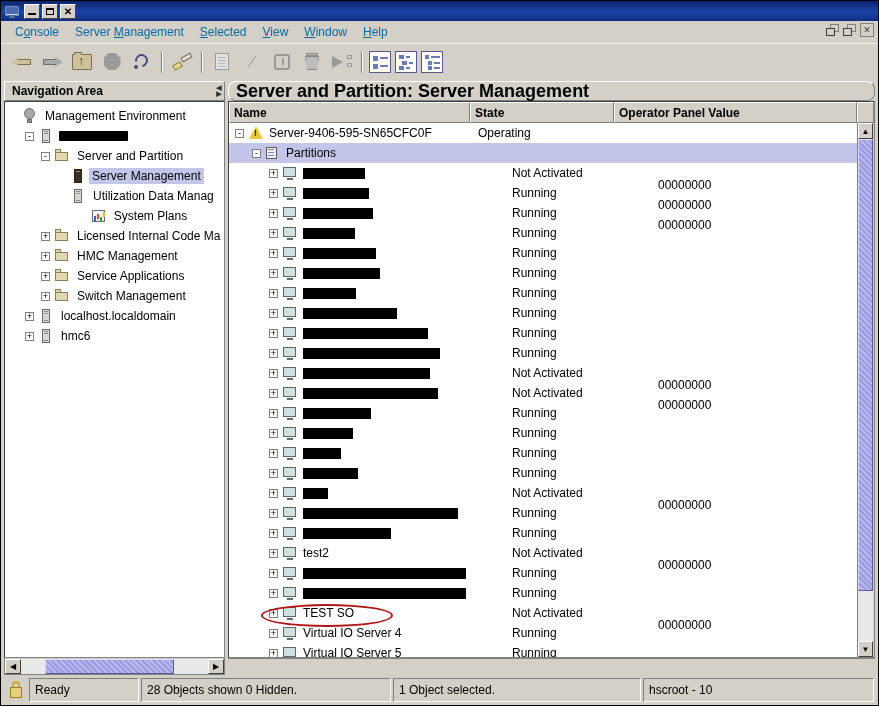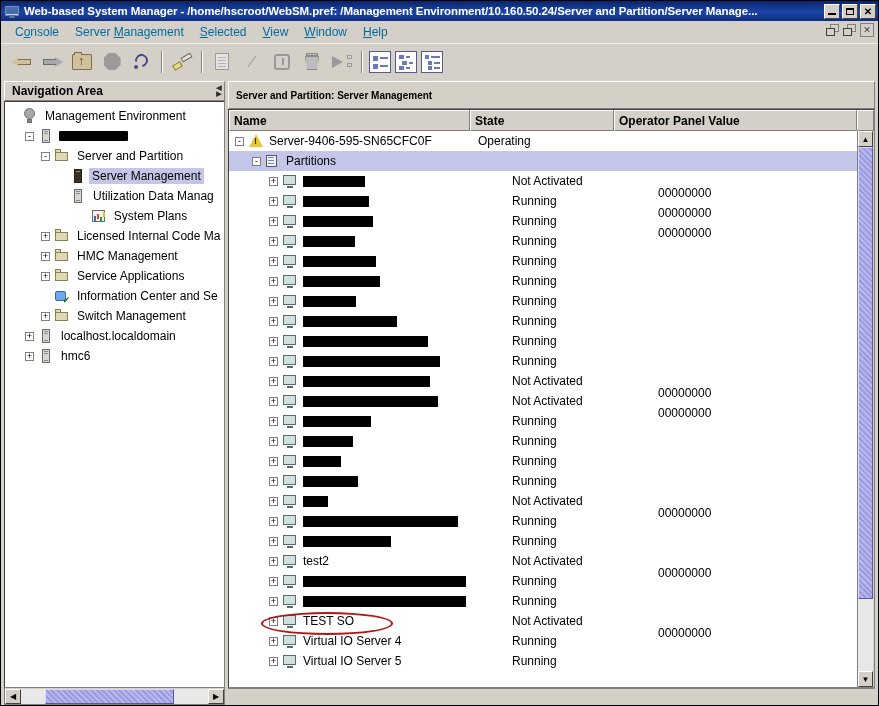--- a/index.html
+++ b/index.html
@@ -418,32 +418,33 @@
   }
 
   
   .contentpane {
     flex: 1 1 auto;
     display: flex; flex-direction: column;
     min-width: 0; min-height: 0;
     margin-left: 3px;
   }
   .content-title {
-    height: 28px;
+    height: 20px;
     background: #d4d0c8;
     border-top: 1px solid #fff;
     border-left: 1px solid #fff;
     border-right: 1px solid #808080;
     border-bottom: 1px solid #808080;
     font-weight: bold;
-    font-size: 10px;
+    font-size: 18px;
     display:flex; align-items:center;
     padding-left: 7px;
     box-sizing: border-box;
     flex: 0 0 auto;
+    border-radius: 8px;
   }
   .tablewrap {
     flex: 1 1 auto;
     border: 1px solid #808080;
     border-top-color:#404040; border-left-color:#404040;
     background: #fff;
     display: flex; flex-direction: column;
     min-height: 0;
     box-sizing: border-box;
     position: relative;
@@ -609,21 +610,20 @@
 <div class="window">
 
   <div class="titlebar">
     <span class="title-icon">
       <svg width="16" height="15" viewBox="0 0 16 15">
         <rect x="1" y="2" width="14" height="10" fill="#cfd8e8" stroke="#20408a"></rect>
         <rect x="2" y="3" width="12" height="7" fill="#4a6ab0"></rect>
         <rect x="5" y="12" width="6" height="2" fill="#9aa8c0" stroke="#20408a"></rect>
       </svg>
     </span>
-    <span class="title-text">Web-based System Manager - /home/hscroot/WebSM.pref: /Management Environment/10.160.50.24/Server and Partition/Server Manage...</span>
     <span class="title-btns">
       <span class="tbtn">
           <span class="gl min-gl"></span>
         </span>
       <span class="tbtn">
           <span class="gl max-gl"></span>
         </span>
       <span class="tbtn">
           <span class="gl close-gl">✕</span>
         </span>
@@ -768,25 +768,20 @@
               <span class="expander">+</span>
               <span class="ico ico-folder"></span>
               <span class="tlabel">HMC Management</span>
             </div>
             <div class="tnode" style="padding-left: 36px;">
               <span class="expander">+</span>
               <span class="ico ico-folder"></span>
               <span class="tlabel">Service Applications</span>
             </div>
             <div class="tnode" style="padding-left: 36px;">
-              <span class="expander" style="visibility: hidden;"></span>
-              <span class="ico ico-info"></span>
-              <span class="tlabel">Information Center and Se</span>
-            </div>
-            <div class="tnode" style="padding-left: 36px;">
               <span class="expander">+</span>
               <span class="ico ico-folder"></span>
               <span class="tlabel">Switch Management</span>
             </div>
             <div class="tnode" style="padding-left: 20px;">
               <span class="expander">+</span>
               <span class="ico ico-server"></span>
               <span class="tlabel">localhost.localdomain</span>
             </div>
             <div class="tnode" style="padding-left: 20px;">
@@ -1069,14 +1064,21 @@
               <span class="vsb-thumb" style="top:0;height:452px;"></span>
             </span>
             <span class="vsb-arrow">▼</span>
           </div>
         </div>
       </div>
       <div class="table-hscroll"></div>
     </div>
   </div>
 
+  <div class="statusbar">
+    <span class="st-lock"></span>
+    <span class="st-cell st-ready">Ready</span>
+    <span class="st-cell st-objects">28 Objects shown 0 Hidden.</span>
+    <span class="st-cell st-selected">1 Object selected.</span>
+    <span class="st-cell st-user">hscroot - 10</span>
+  </div>
 
 </div>
 
 </body></html>

